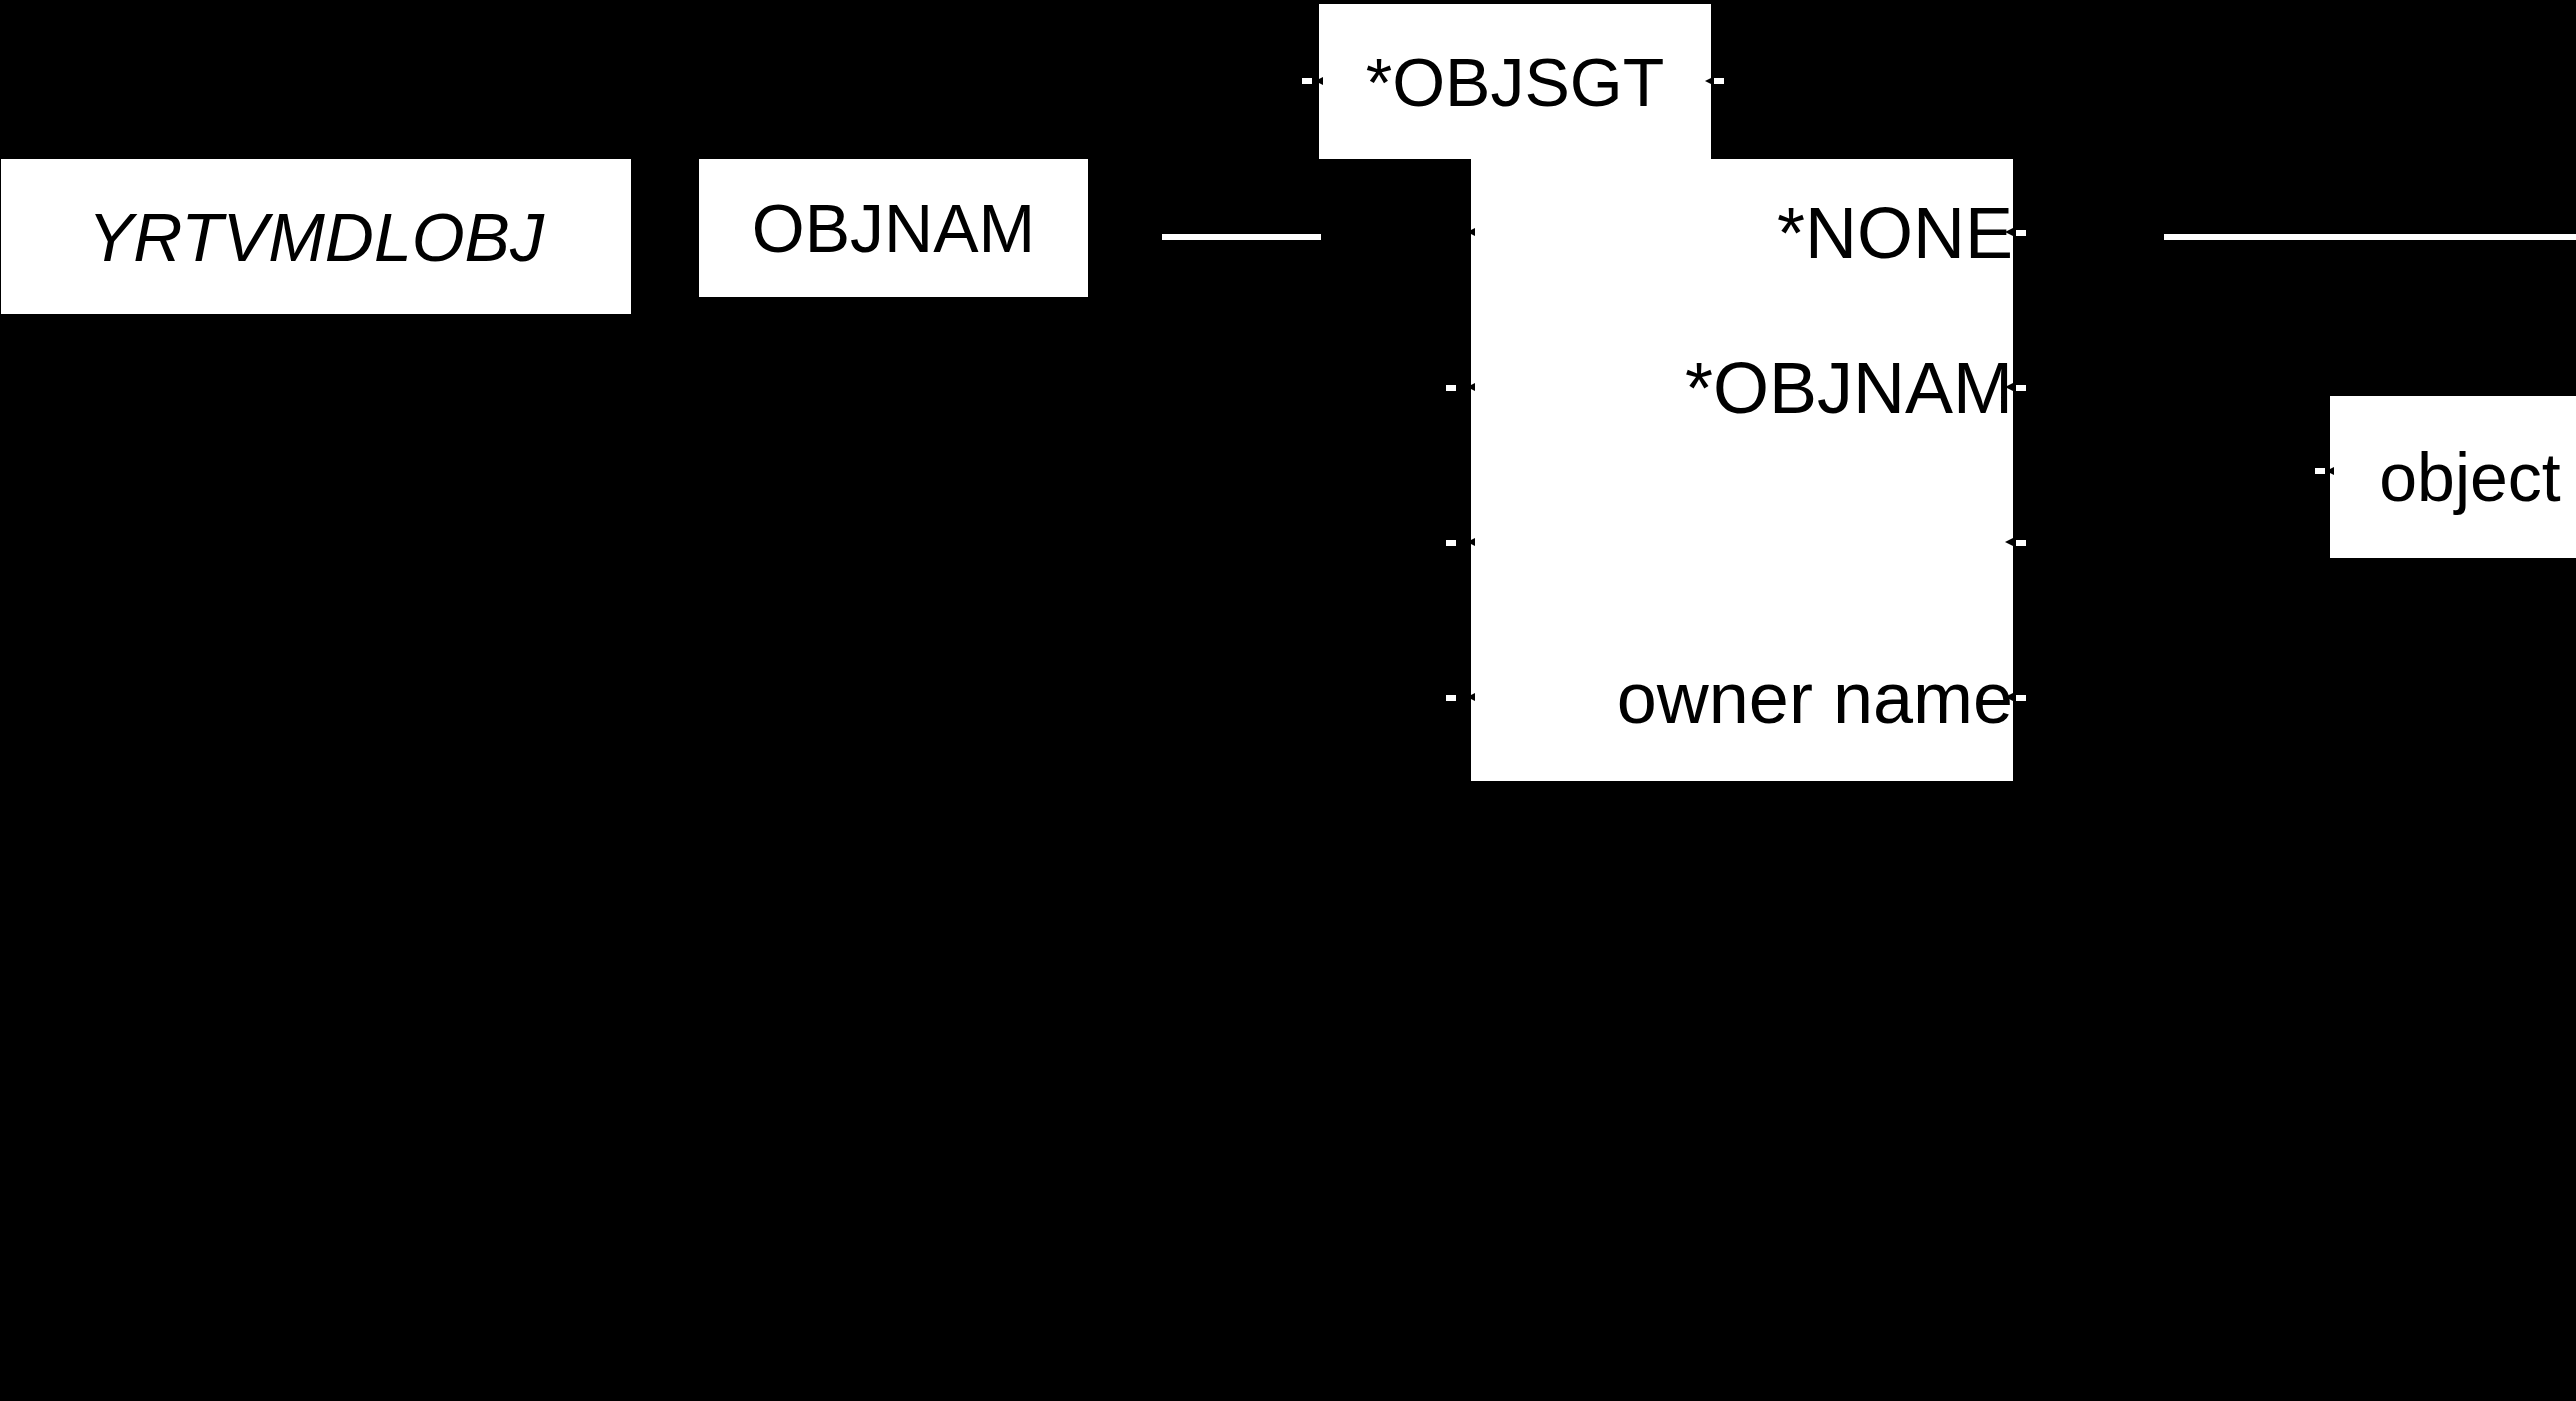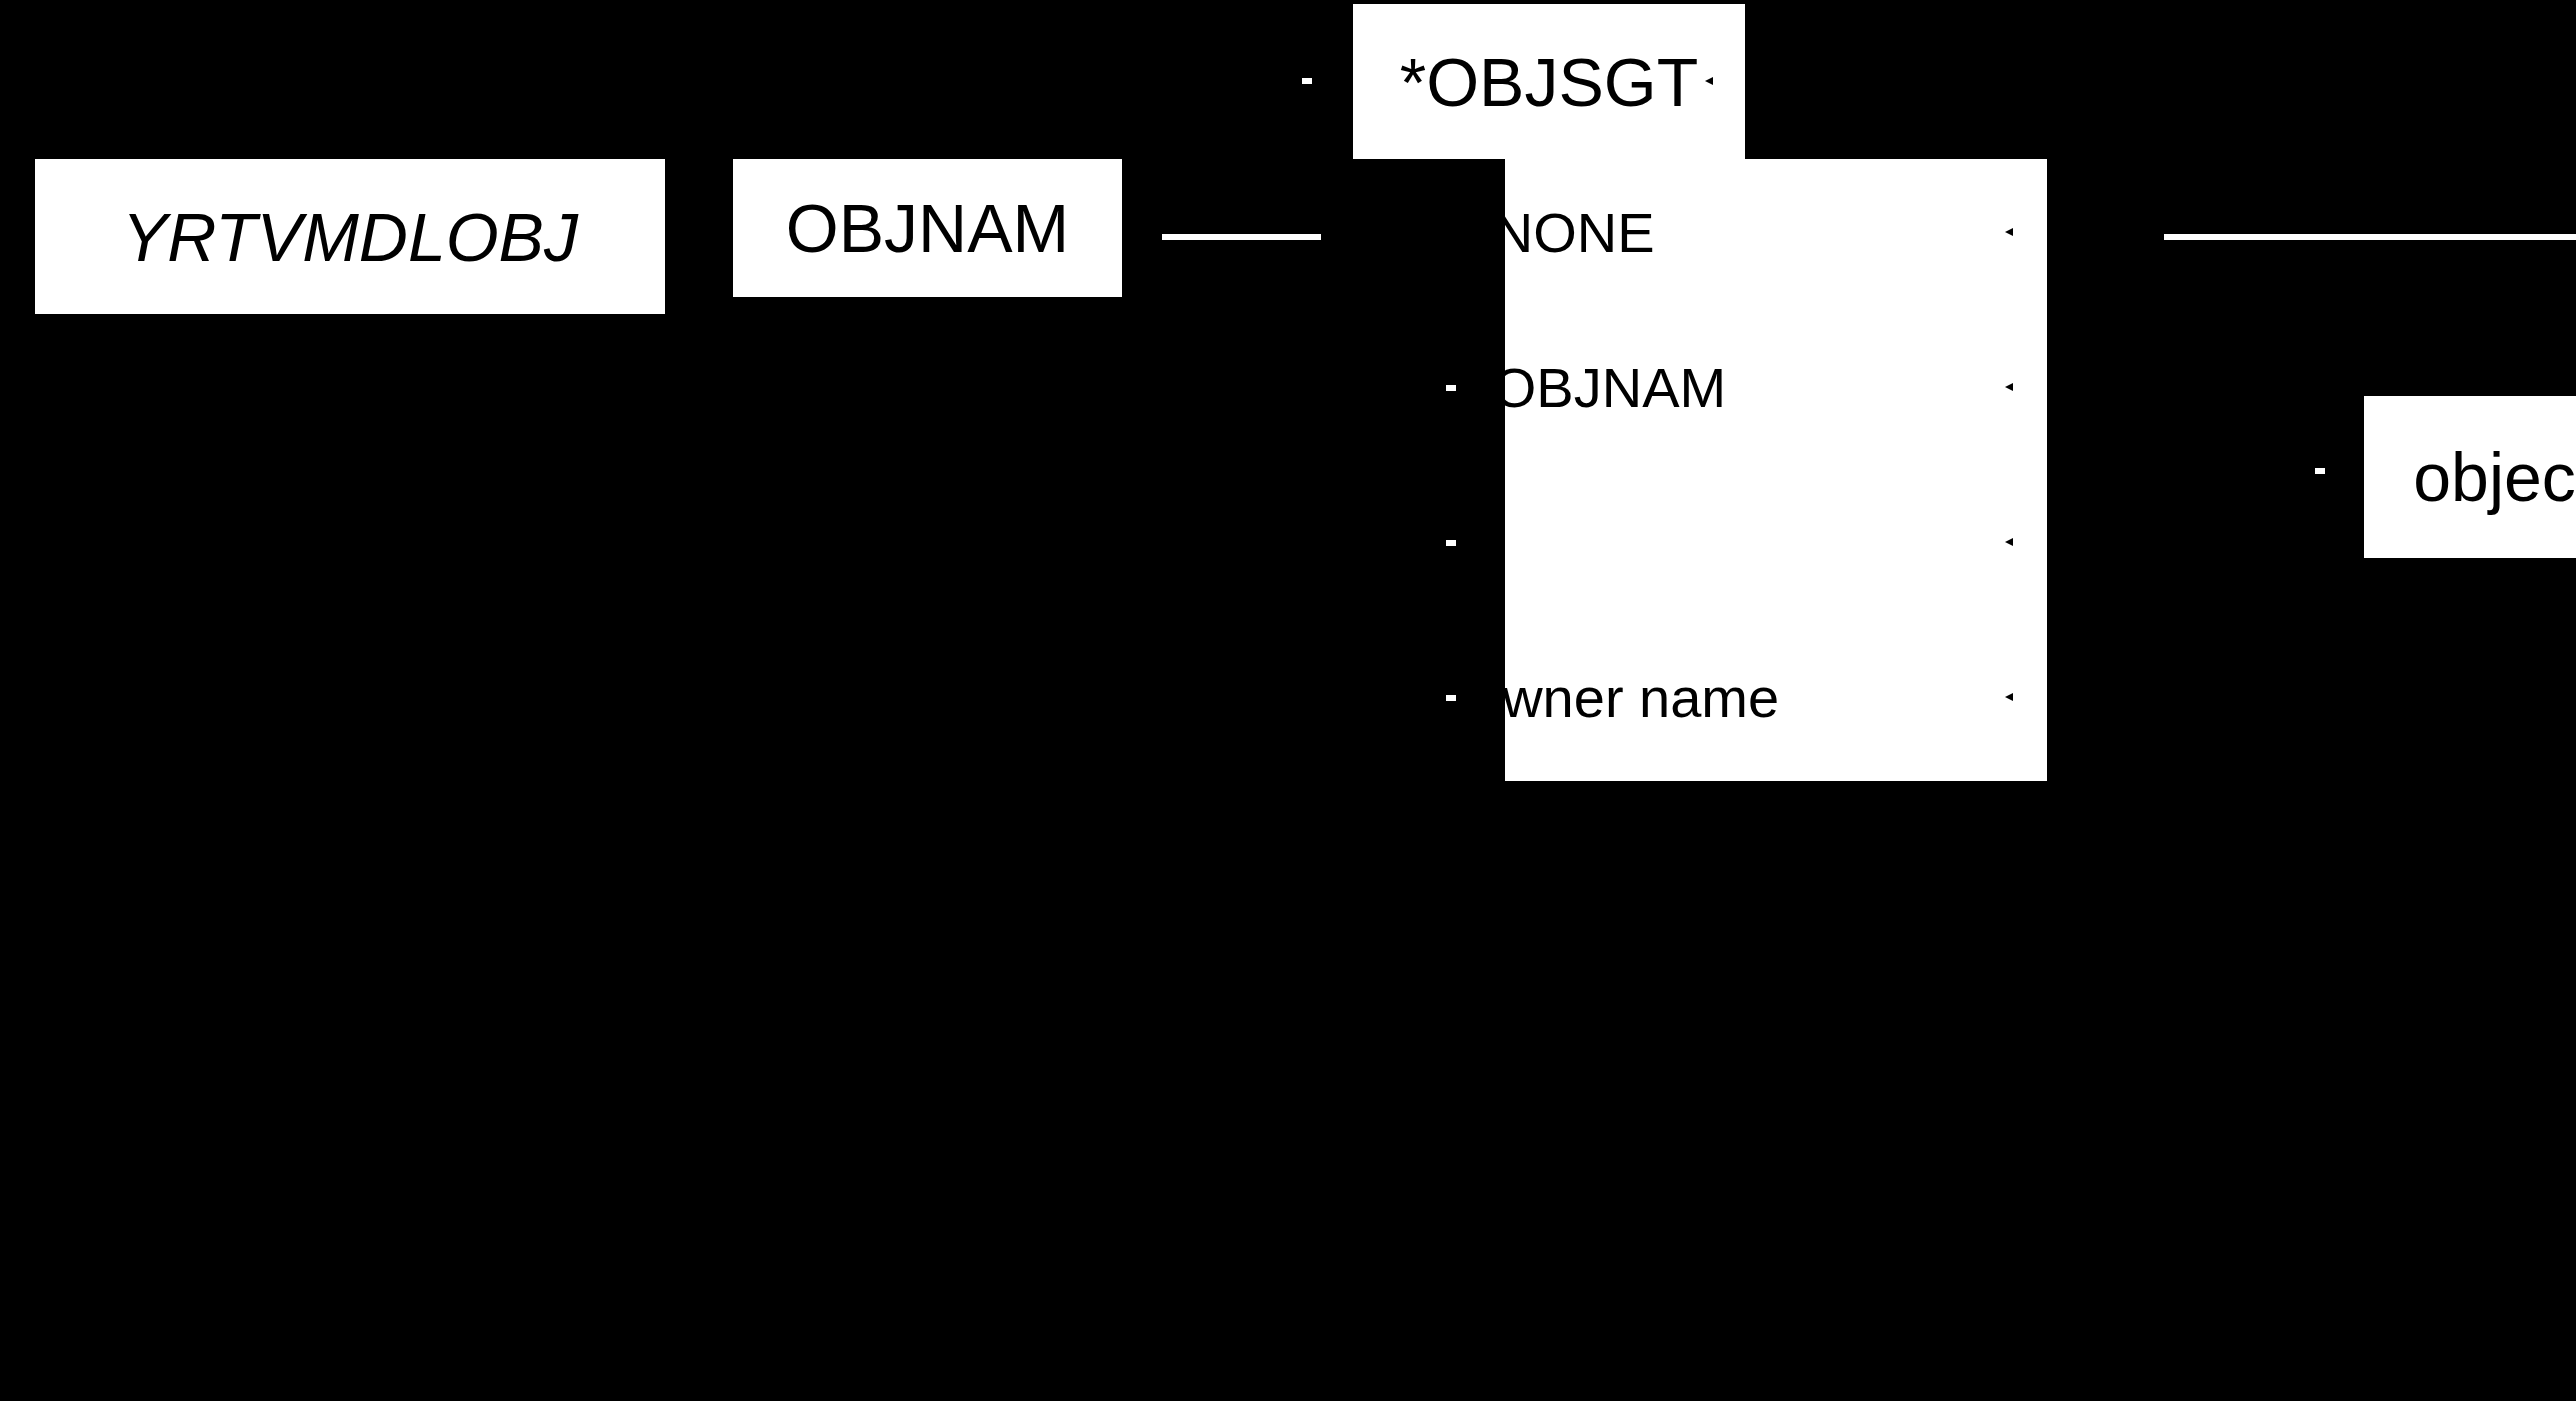--- a/index.html
+++ b/index.html
@@ -18,29 +18,28 @@
   .box {
     position: absolute;
     background: #ffffff;
     color: #000000;
     display: flex;
     align-items: center;
     justify-content: center;
     font-size: 68px;
     line-height: 1;
     white-space: nowrap;
-    margin-left: 34px;
   }
   .option-row {
     position: absolute;
     color: #000000;
-    font-size: 56px;
+    font-size: 72px;
     line-height: 72px;
     height: 72px;
-    text-align: left;
+    text-align: right;
     white-space: nowrap;
     z-index: 3;
   }
   .rail {
     position: absolute;
     height: 6.2px;
     background: #ffffff;
   }
   .stub {
     position: absolute;

